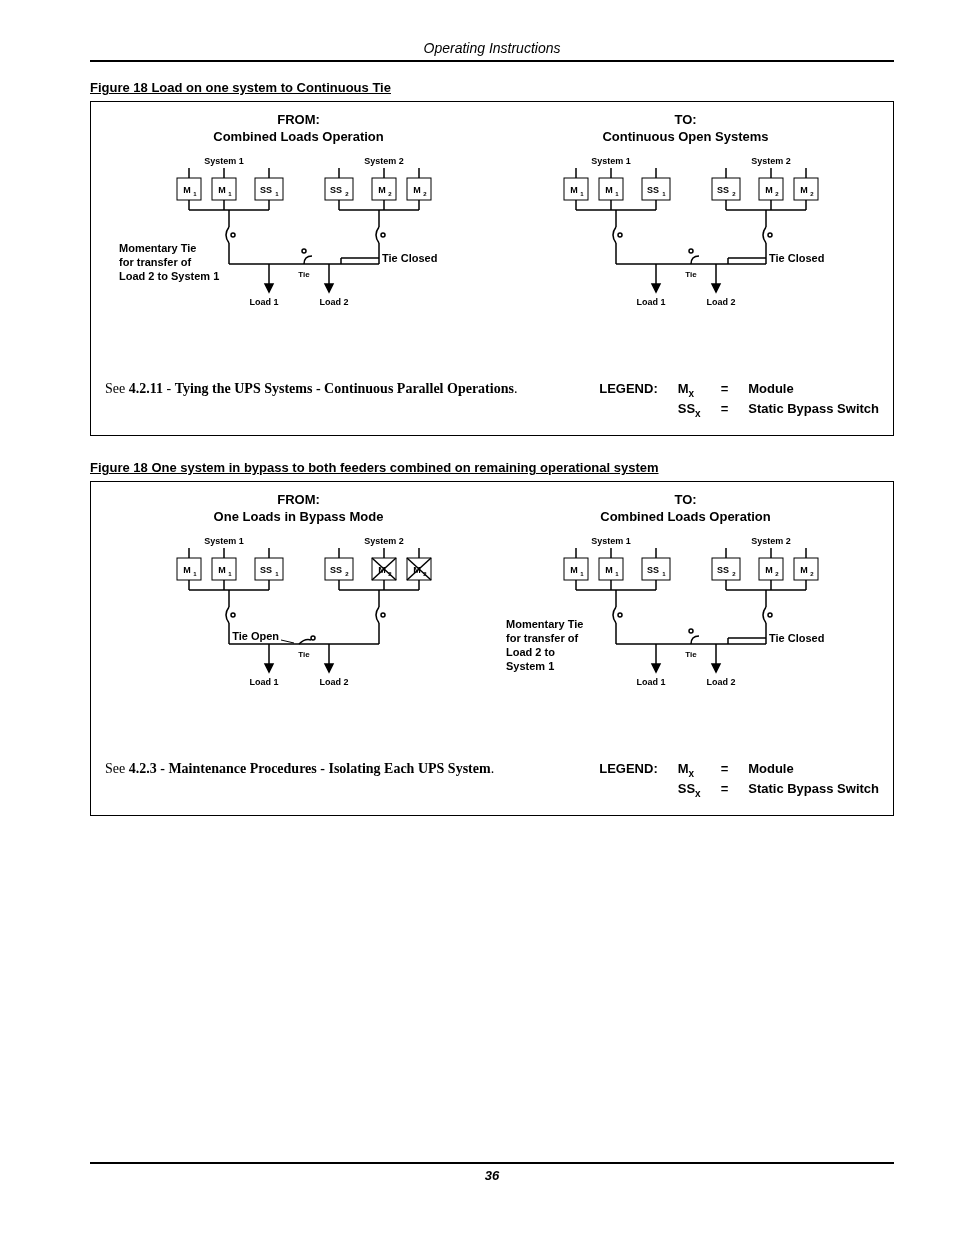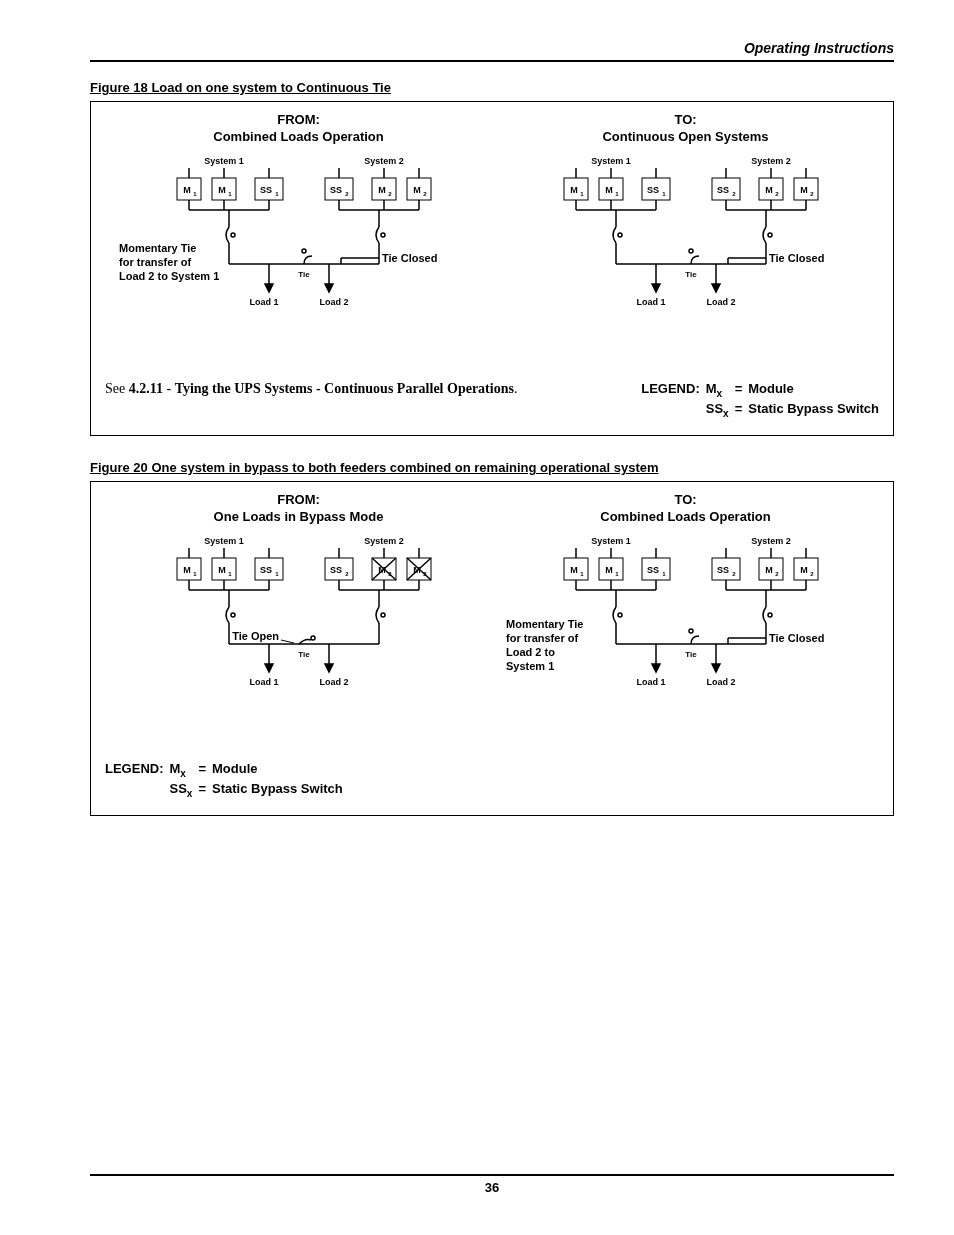--- a/index.html
+++ b/index.html
@@ -9,22 +9,22 @@
     font-family: Arial, Helvetica, sans-serif;
     font-size: 13px;
     color: #000;
     width: 954px;
     height: 1235px;
     background: #fff;
     position: relative;
   }
   .serif { font-family: "Times New Roman", Times, serif; }
   .header-right {
-    text-align: right;
-    font-weight: bold;
+    text-align: center;
+    font-weight: normal;
     font-style: italic;
     font-size: 14px;
     margin-bottom: 4px;
   }
   .header-rule {
     border-top: 2px solid #000;
     margin-bottom: 18px;
   }
   .figure-title {
     font-weight: bold;
@@ -65,33 +65,35 @@
     max-width: 420px;
     line-height: 1.35;
   }
   .legend {
     font-weight: bold;
     font-size: 13px;
     line-height: 1.4;
     white-space: nowrap;
     display: grid;
     grid-template-columns: auto auto auto auto;
-    column-gap: 6px;
+    column-gap: 20px;
+    margin-left: 16px;
   }
   .legend .lab { text-align: left; }
   .legend sub { font-size: 10px; vertical-align: sub; }
   .footer {
     position: absolute;
-    bottom: 40px;
+    bottom: 52px;
     left: 90px;
     right: 60px;
     border-top: 2px solid #000;
     text-align: center;
     padding-top: 4px;
     font-weight: bold;
+    font-style: italic;
     font-size: 13px;
   }
 </style>
 </head>
 <body>
 
 <div class="header-right">Operating Instructions</div>
 <div class="header-rule"></div>
 
 <div class="figure-title">Figure 18  Load on one system to Continuous Tie</div>
@@ -263,21 +265,21 @@
       <span>=</span>
       <span>Module</span>
       <span></span>
       <span><span>SS</span><sub>x</sub></span>
       <span>=</span>
       <span>Static Bypass Switch</span>
     </div>
   </div>
 </div>
 
-<div class="figure-title">Figure 20  One system in bypass to both feeders combined on remaining operational system</div>
+<div class="figure-title">Figure 18  One system in bypass to both feeders combined on remaining operational system</div>
 <div class="figure-box">
   <div class="diagrams-row">
     <div class="diagram-col">
       <div class="fromto">
         <span>FROM:</span><br>
         <span>One Loads in Bypass Mode</span>
       </div>
       <svg width="360" height="200" viewBox="0 0 360 200" font-family="Arial">
         <text x="105" y="12" font-size="9" font-weight="bold" text-anchor="middle">System 1</text>
         <text x="265" y="12" font-size="9" font-weight="bold" text-anchor="middle">System 2</text>
@@ -421,20 +423,23 @@
           <tspan x="0" dy="0">Momentary Tie</tspan>
           <tspan x="0" dy="14">for transfer of</tspan>
           <tspan x="0" dy="14">Load 2 to</tspan>
           <tspan x="0" dy="14">System 1</tspan>
         </text>
       </svg>
     </div>
   </div>
 
   <div class="bottom-row">
+    <div class="see-text serif">
+      <span>See </span><b><span>4.2.3 - Maintenance Procedures - Isolating Each UPS System</span></b><span>.</span>
+    </div>
     <div class="legend">
       <span class="lab">LEGEND:</span>
       <span><span>M</span><sub>x</sub></span>
       <span>=</span>
       <span>Module</span>
       <span></span>
       <span><span>SS</span><sub>x</sub></span>
       <span>=</span>
       <span>Static Bypass Switch</span>
     </div>

